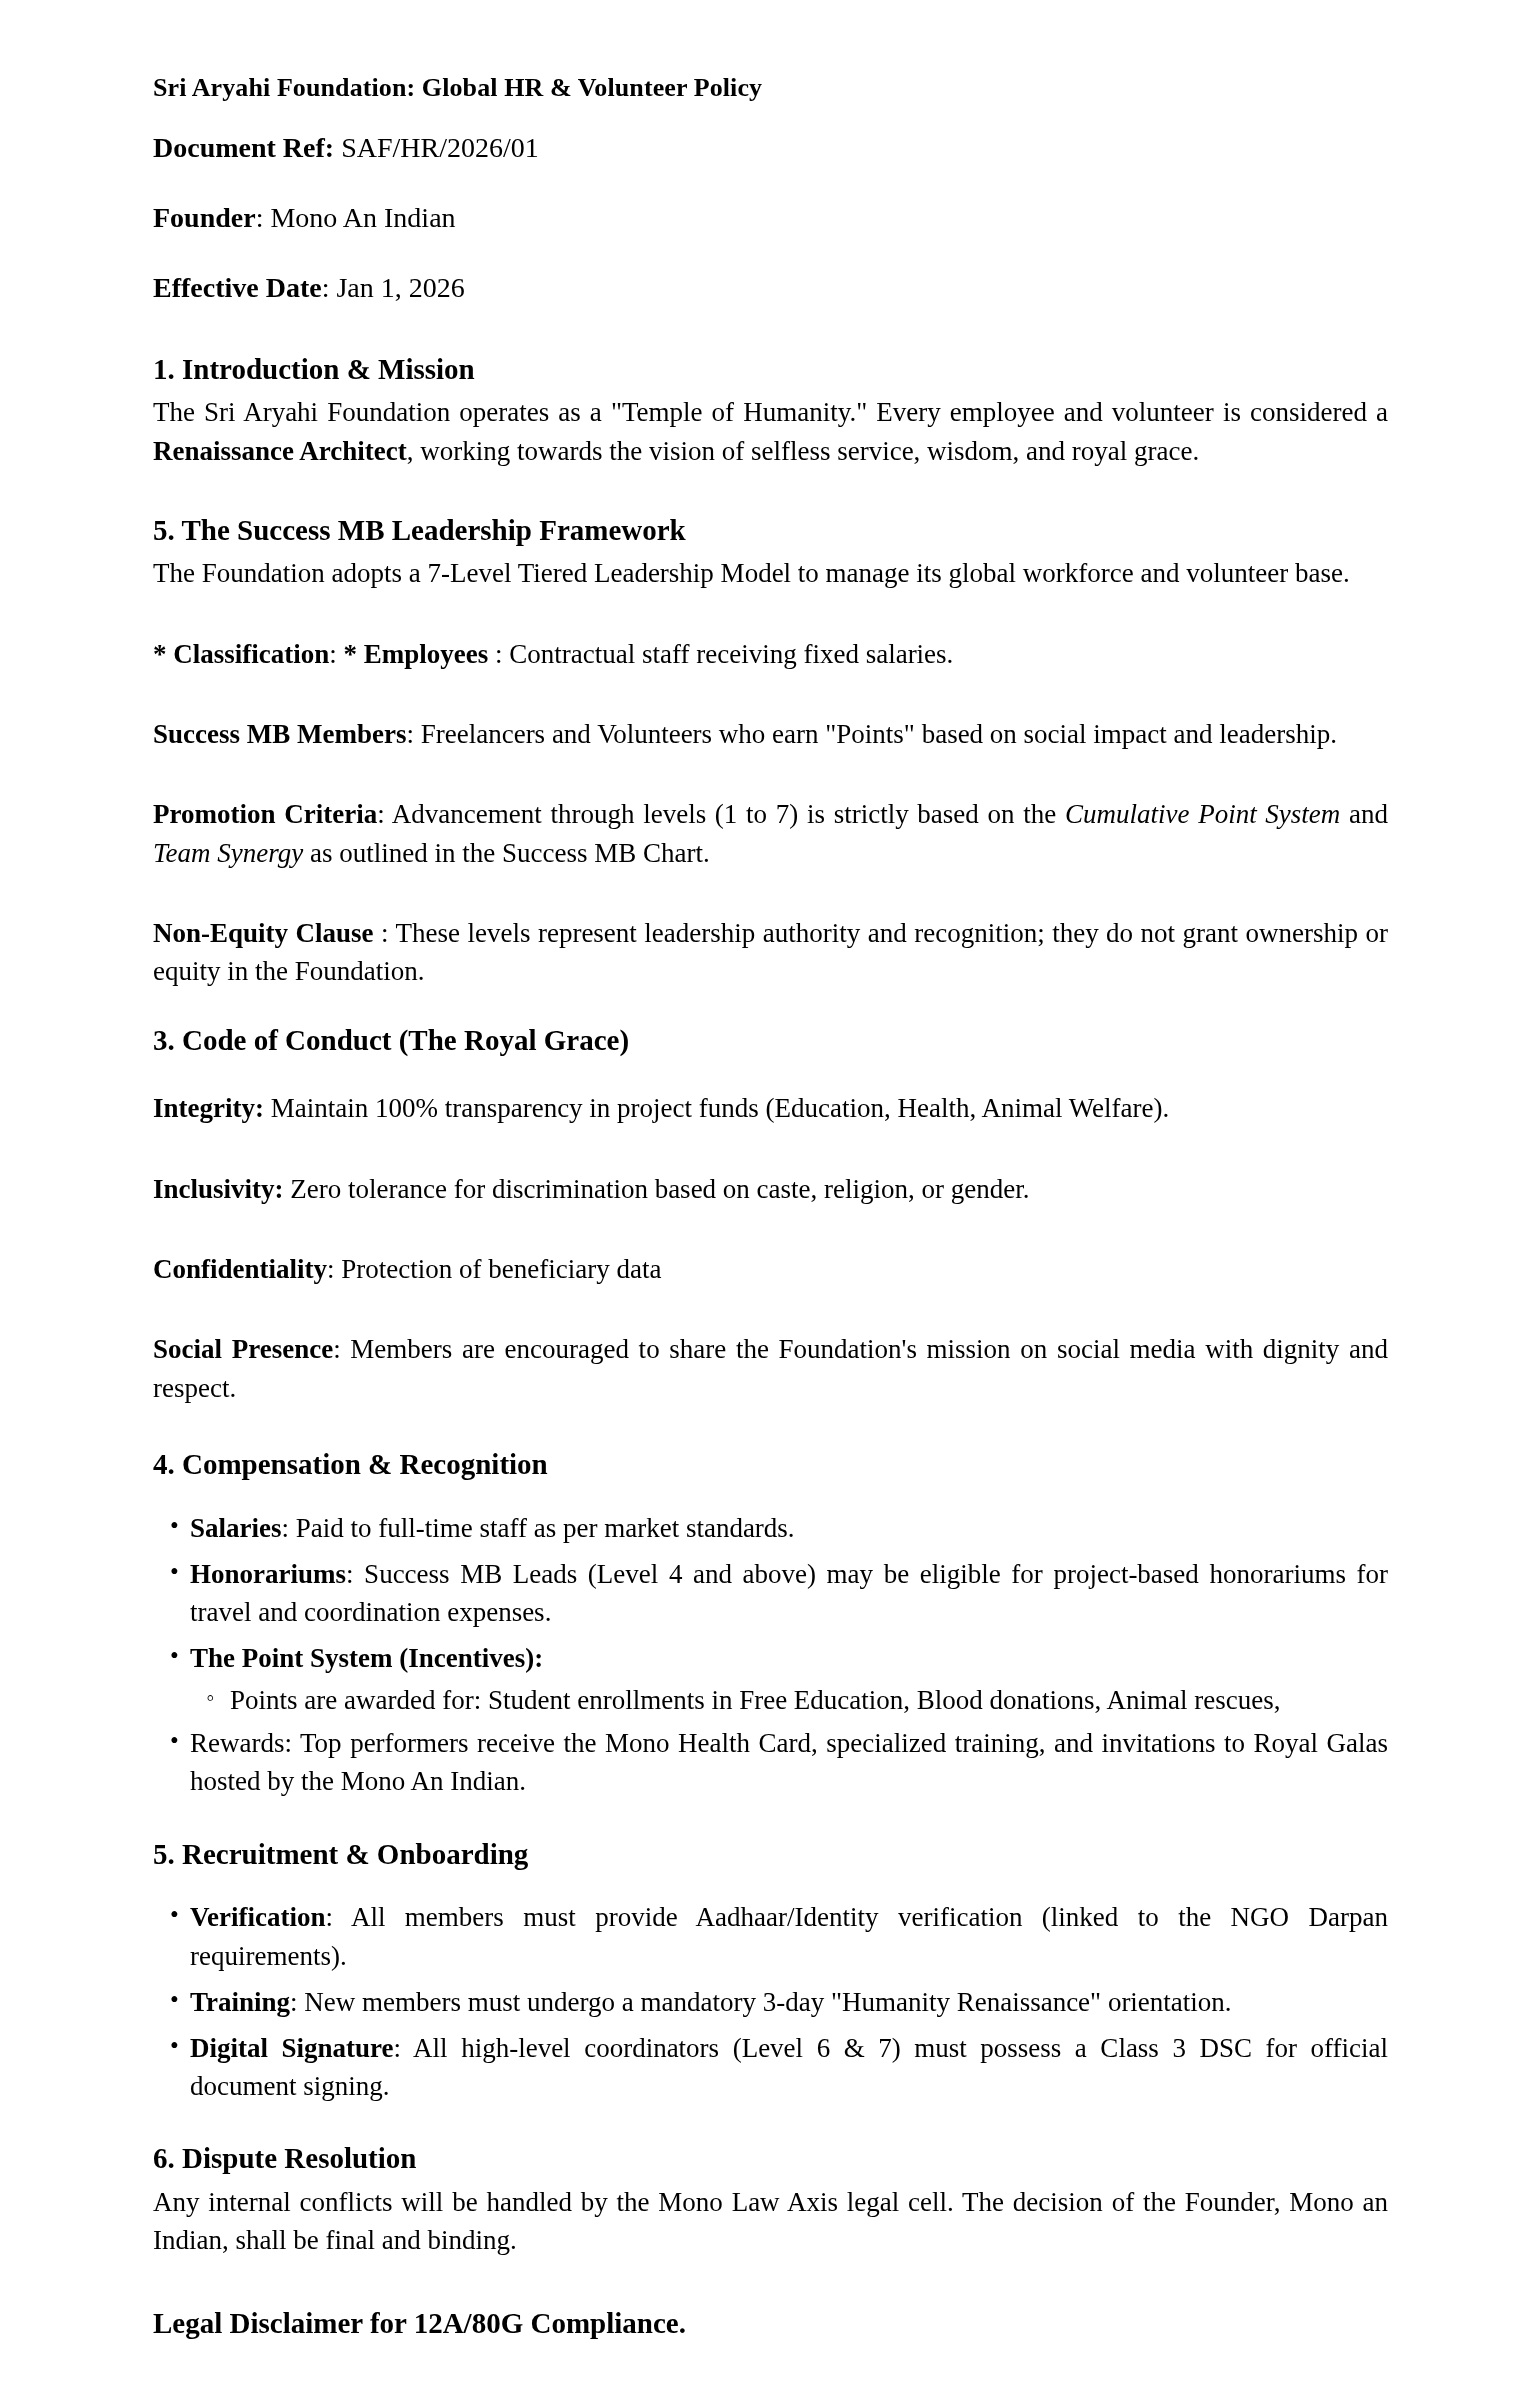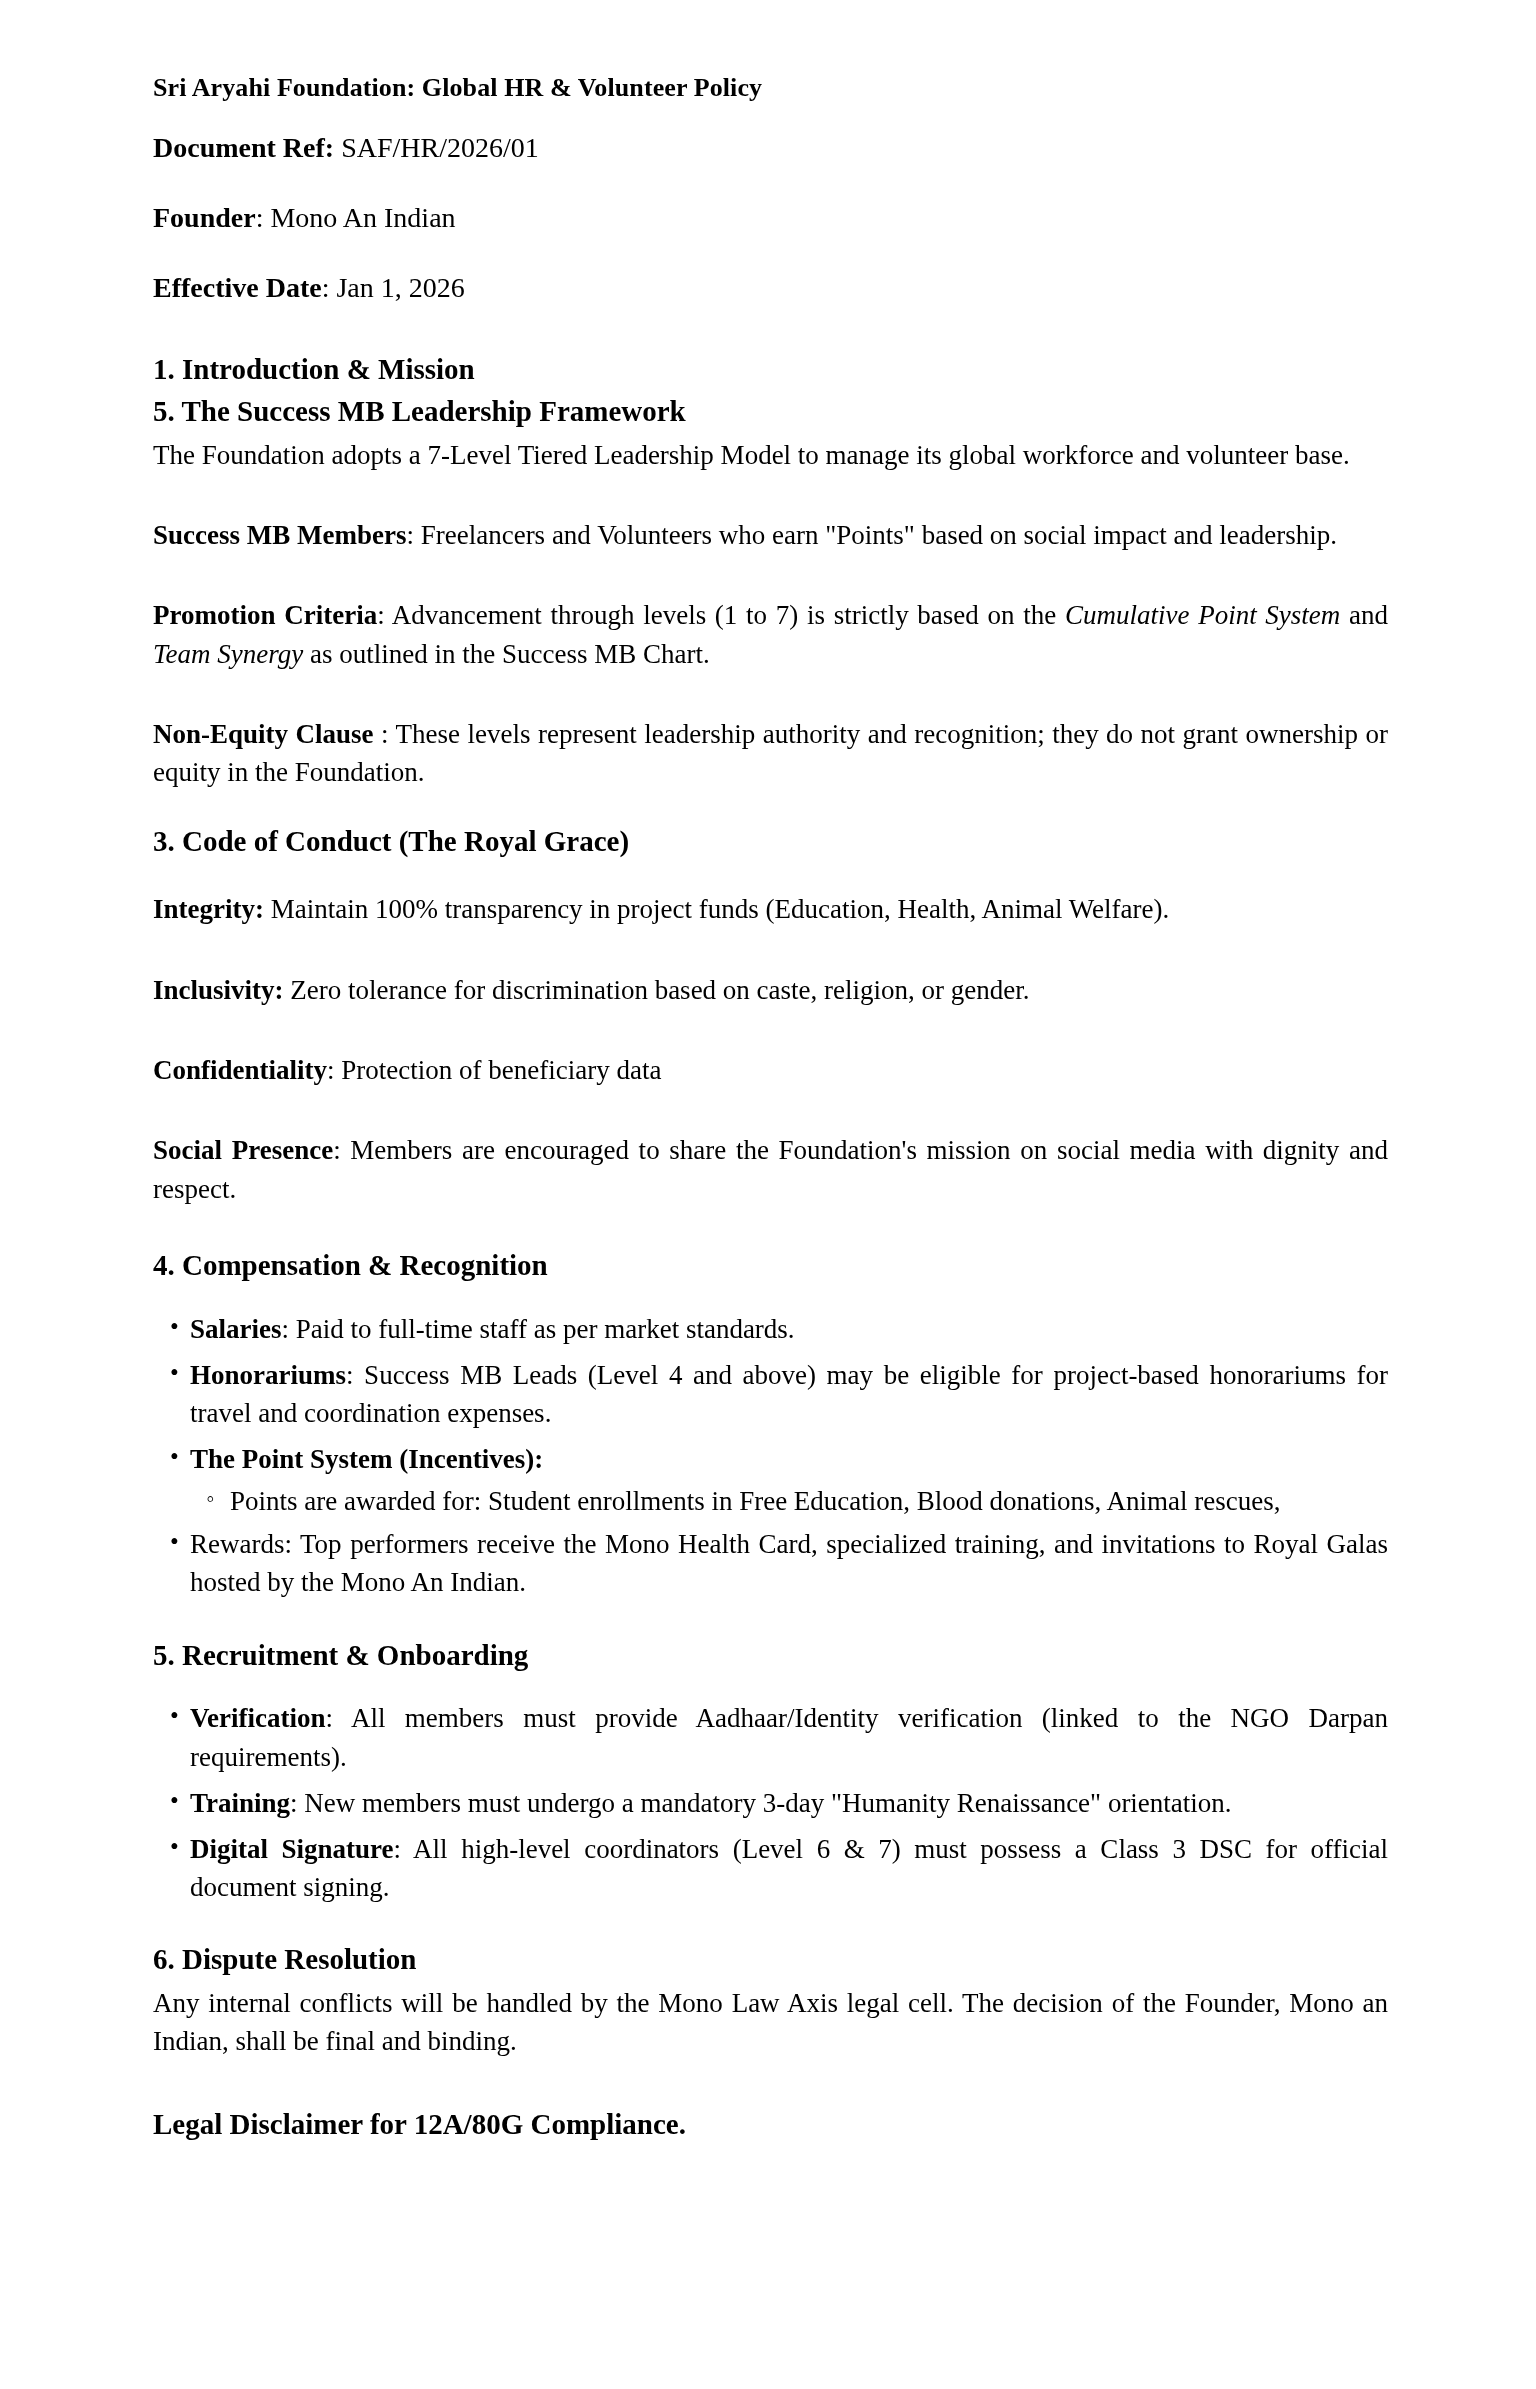--- a/index.html
+++ b/index.html
@@ -128,24 +128,26 @@
 
   <div class="metaline">
     <b>Founder</b><span>:  Mono An Indian</span>
   </div>
 
   <div class="metaline">
     <b>Effective Date</b><span>: Jan 1, 2026</span>
   </div>
 
   <div class="h2 spaced-top">1. Introduction &amp; Mission</div>
+  <p class="body lead"><span>The Sri Aryahi Foundation operates as a "Temple of Humanity." Every employee and volunteer is considered a </span><b>Renaissance Architect</b><span>, working towards the vision of selfless service, wisdom, and royal grace.</span></p>
 
   <div class="h2">5. The Success MB Leadership Framework</div>
   <p class="body lead">The Foundation adopts a 7-Level Tiered Leadership Model to manage its global workforce and volunteer base.</p>
 
+  <p class="body lead"><b>* Classification</b><span>: </span><b>* Employees</b><span> : Contractual staff receiving fixed salaries.</span></p>
 
   <p class="body lead"><b>Success MB Members</b><span>: Freelancers and Volunteers who earn "Points" based on social impact and leadership.</span></p>
 
   <p class="body lead"><b>Promotion Criteria</b><span>: Advancement through levels (1 to 7) is strictly based on the </span><i>Cumulative Point System</i><span> and </span><i>Team Synergy</i><span> as outlined in the Success MB Chart.</span></p>
 
   <p class="body" style=""><b>Non-Equity Clause</b><span> : These levels represent leadership authority and recognition; they do not grant ownership or equity in the Foundation.</span></p>
 
   <div class="h2 gap-after">3. Code of Conduct (The Royal Grace)</div>
 
   <p class="body lead"><b>Integrity:</b><span> Maintain 100% transparency in project funds (Education, Health, Animal Welfare).</span></p>

